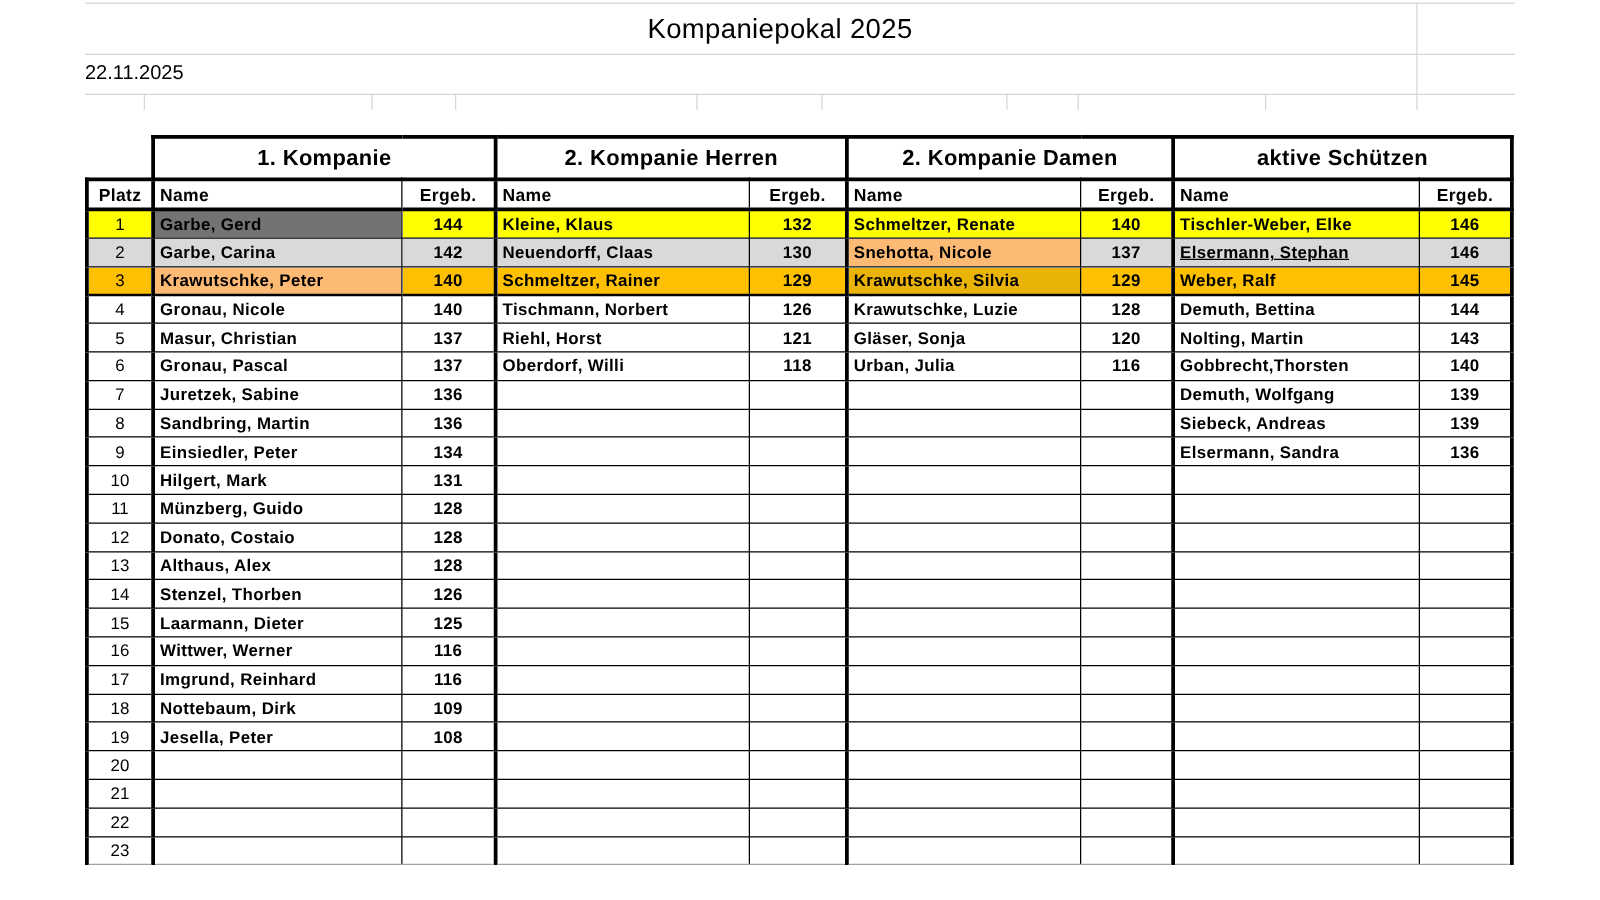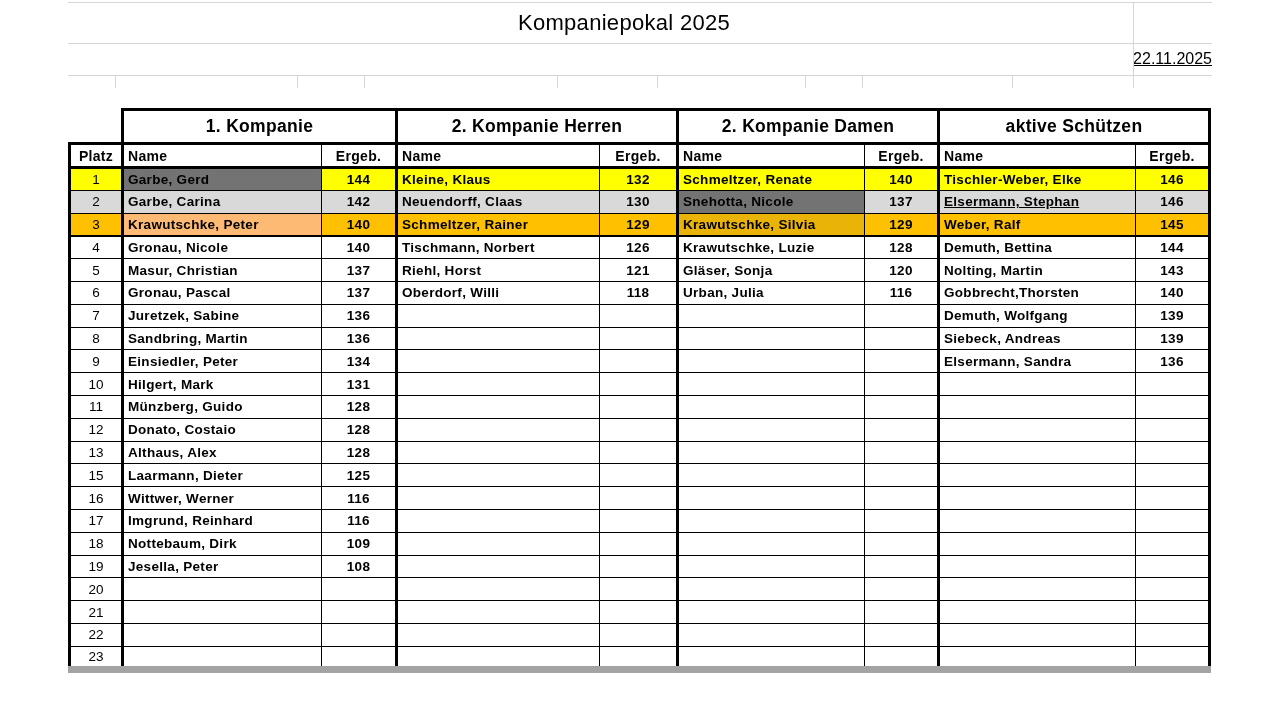--- a/index.html
+++ b/index.html
@@ -13,23 +13,22 @@
   }
   .page { position: absolute; left: 0; top: 0; width: 1280px; height: 720px; }
 
   .title {
     position: absolute; left: 52px; top: 2px; width: 1144px; height: 41px;
     line-height: 41px; text-align: center;
     font-size: 22px; letter-spacing: 0.3px;
   }
   .date {
     position: absolute; left: 68px; top: 43px; width: 1144px; height: 32px;
-    line-height: 32px; text-align: right;
+    line-height: 32px; text-align: left;
     font-size: 16px;
-    text-decoration: underline;
   }
 
   
   .gl { position: absolute; background: #d6d6d6; }
   .gl-h { height: 1px; left: 68px; width: 1144px; }
   .gl-v { width: 1px; top: 75px; height: 13px; }
 
   table.results {
     position: absolute; left: 68px; top: 88px;
     border-collapse: collapse; table-layout: fixed; margin-top: 20px;
@@ -63,21 +62,21 @@
   td.c-platz { text-align: center; border-left: 3px solid #000; border-right: 3px solid #000; }
   td.c-name  { text-align: left; padding-left: 4px; border-right: 1px solid #000; }
   td.c-res   { text-align: center; border-right: 3px solid #000; }
 
   tr.data-row td.c-name, tr.data-row td.c-res {
     font-weight: bold;
     letter-spacing: 0.3px;
   }
   tr.data-row td.c-platz { font-weight: normal; }
   tr.med-bottom td { border-bottom: 2px solid #000; }
-  tr.last-row td { border-bottom: 7px solid #a3a3a3; }
+  tr.last-row td { border-bottom: 1px solid #a3a3a3; }
 </style>
 </head>
 <body>
 
 <div class="page">
 
   <div class="title">Kompaniepokal 2025</div>
   <div class="date">22.11.2025</div>
 
   <div class="gl gl-h" style="top:2px"></div>
@@ -134,21 +133,21 @@
           <td class="c-res" style="background: rgb(255, 255, 0);">140</td>
           <td class="c-name" style="background: rgb(255, 255, 0);">Tischler-Weber, Elke</td>
           <td class="c-res" style="background: rgb(255, 255, 0);">146</td>
         </tr>
         <tr class="data-row">
           <td class="c-platz" style="background: rgb(217, 217, 217);">2</td>
           <td class="c-name" style="background: rgb(217, 217, 217);">Garbe, Carina</td>
           <td class="c-res" style="background: rgb(217, 217, 217);">142</td>
           <td class="c-name" style="background: rgb(217, 217, 217);">Neuendorff, Claas</td>
           <td class="c-res" style="background: rgb(217, 217, 217);">130</td>
-          <td class="c-name" style="background: #737373;">Snehotta, Nicole</td>
+          <td class="c-name" style="background: #fdba74;">Snehotta, Nicole</td>
           <td class="c-res" style="background: rgb(217, 217, 217);">137</td>
           <td class="c-name" style="background: rgb(217, 217, 217); text-decoration: underline;">Elsermann, Stephan</td>
           <td class="c-res" style="background: rgb(217, 217, 217);">146</td>
         </tr>
         <tr class="data-row med-bottom">
           <td class="c-platz" style="background: rgb(255, 192, 0);">3</td>
           <td class="c-name" style="background: #fdba74;">Krawutschke, Peter</td>
           <td class="c-res" style="background: rgb(255, 192, 0);">140</td>
           <td class="c-name" style="background: rgb(255, 192, 0);">Schmeltzer, Rainer</td>
           <td class="c-res" style="background: rgb(255, 192, 0);">129</td>
@@ -261,20 +260,31 @@
           <td class="c-name">Althaus, Alex</td>
           <td class="c-res">128</td>
           <td class="c-name"></td>
           <td class="c-res"></td>
           <td class="c-name"></td>
           <td class="c-res"></td>
           <td class="c-name"></td>
           <td class="c-res"></td>
         </tr>
         <tr class="data-row">
+          <td class="c-platz">14</td>
+          <td class="c-name">Stenzel, Thorben</td>
+          <td class="c-res">126</td>
+          <td class="c-name"></td>
+          <td class="c-res"></td>
+          <td class="c-name"></td>
+          <td class="c-res"></td>
+          <td class="c-name"></td>
+          <td class="c-res"></td>
+        </tr>
+        <tr class="data-row">
           <td class="c-platz">15</td>
           <td class="c-name">Laarmann, Dieter</td>
           <td class="c-res">125</td>
           <td class="c-name"></td>
           <td class="c-res"></td>
           <td class="c-name"></td>
           <td class="c-res"></td>
           <td class="c-name"></td>
           <td class="c-res"></td>
         </tr>

